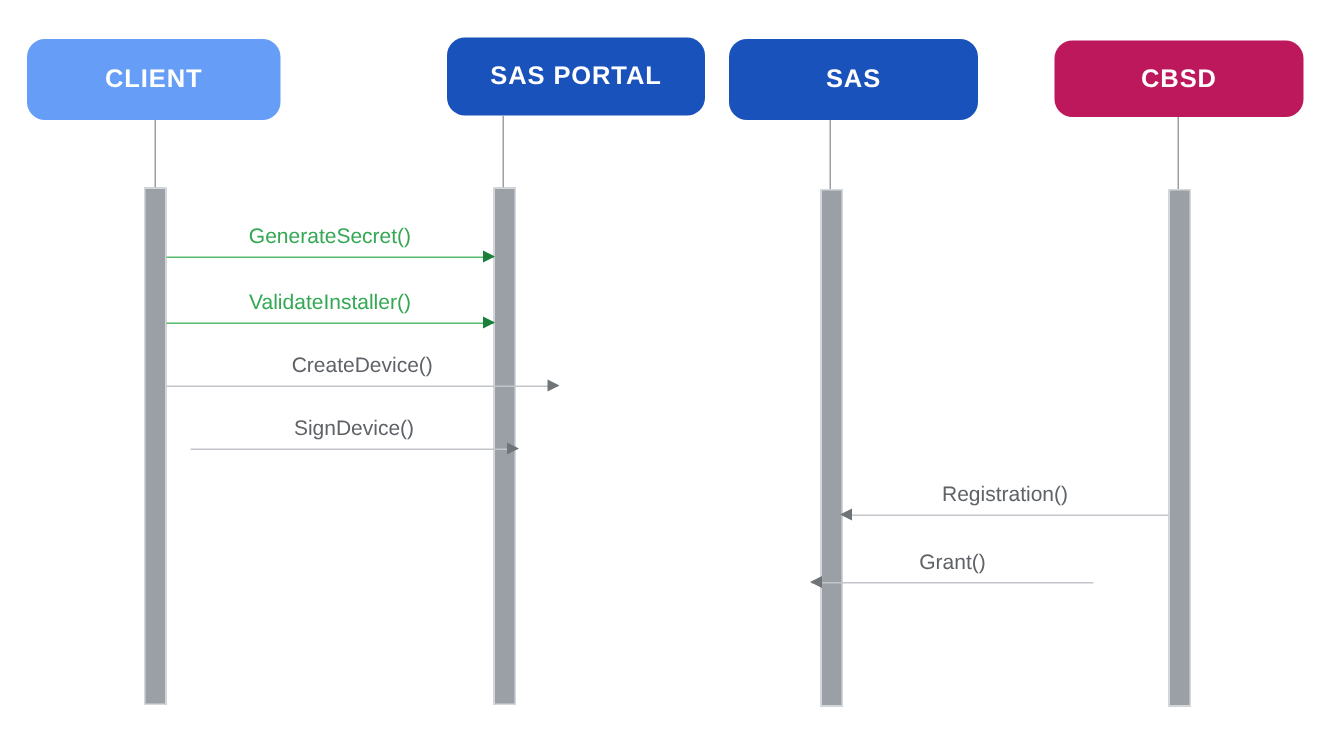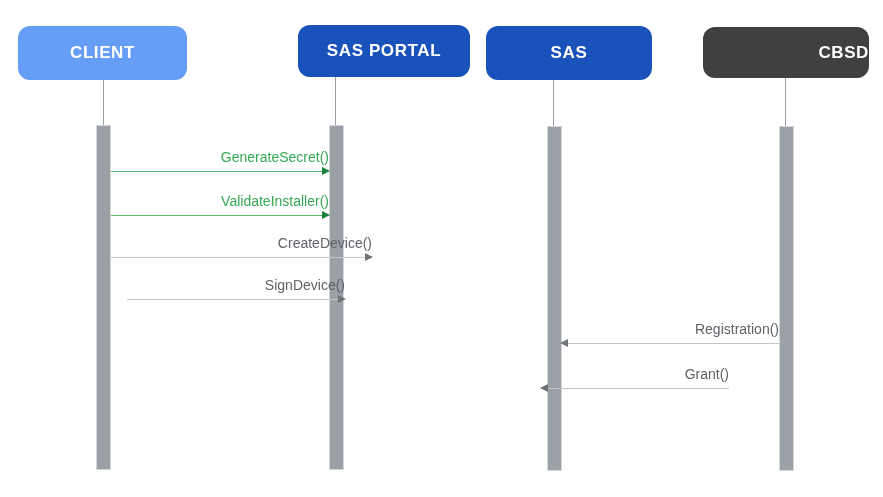--- a/index.html
+++ b/index.html
@@ -8,30 +8,30 @@
     font-family:"Liberation Sans", sans-serif;
     border-radius:13px;
   }
   .actor-box{
     position:absolute;border-radius:12px;color:#ffffff;
     display:flex;align-items:center;justify-content:center;
     font-weight:bold;font-size:17px;letter-spacing:0.6px;
   }
   .actor-light{background:#669DF6;}
   .actor-dark{background:#1A52BB;}
-  .actor-mid{background:#404040;justify-content:flex-end;}
+  .actor-mid{background:#be185d;}
   .lifeline{position:absolute;width:1px;background:#9AA0A6;}
   .activation{
     position:absolute;width:15px;box-sizing:border-box;
     background:#9AA0A6;border:1px solid #D5D8DB;
   }
   .message{position:absolute;height:24px;}
   .msg-label{
     position:absolute;left:0;right:0;bottom:7px;
-    text-align:right;font-size:14px;line-height:16px;
+    text-align:center;font-size:14px;line-height:16px;
   }
   .msg-label.green{color:#34A853;}
   .msg-label.gray{color:#5F6368;}
   .msg-line{position:absolute;left:0;right:0;bottom:0;height:0;border-top:1.5px solid;}
   .msg-line.green{border-top-color:#56B96C;}
   .msg-line.gray{border-top-color:#C2C5C9;}
   .head{position:absolute;width:0;height:0;top:-5px;}
   .head-right{right:-1px;border-top:4.5px solid transparent;border-bottom:4.5px solid transparent;border-left:8px solid;}
   .head-left{left:-1px;border-top:4.5px solid transparent;border-bottom:4.5px solid transparent;border-right:8px solid;}
   .head.green{border-left-color:#188038;border-right-color:#188038;}

